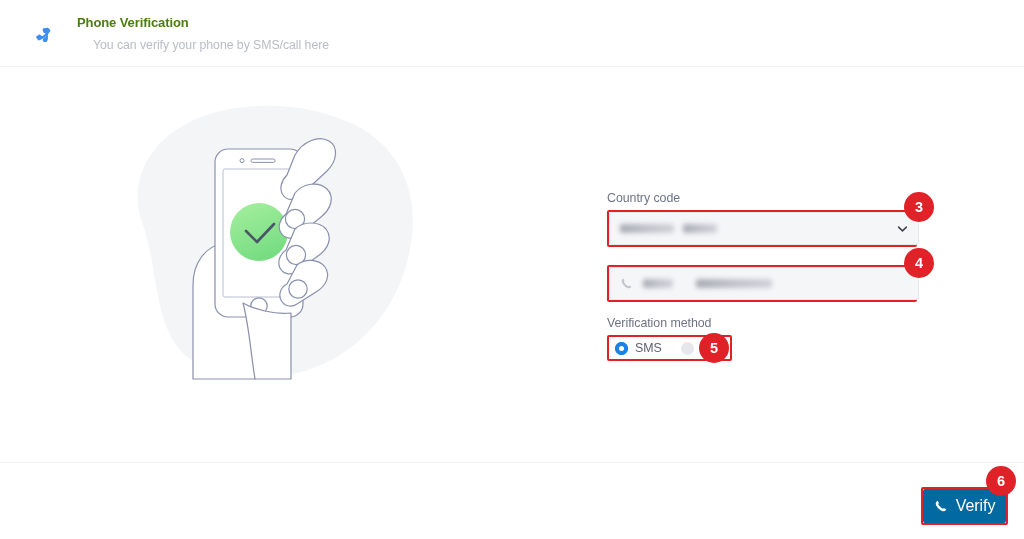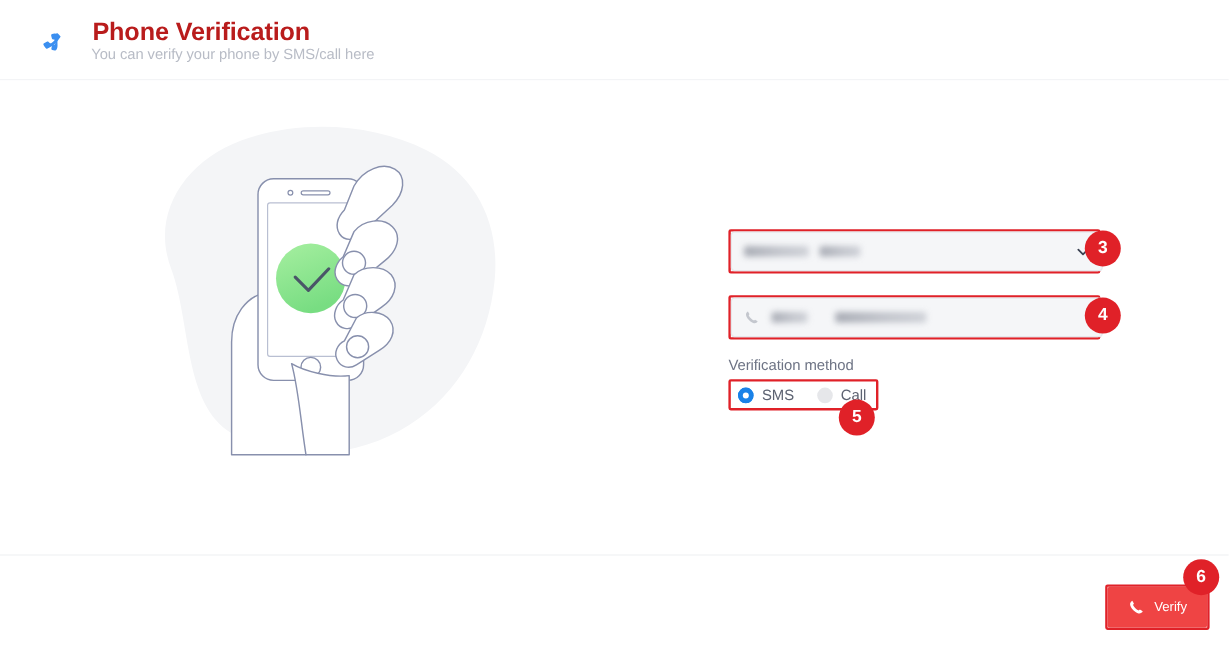--- a/index.html
+++ b/index.html
@@ -38,29 +38,29 @@
     position: absolute;
     left: 26px; top: 17px;
     width: 34px; height: 34px;
     display: flex; align-items: center; justify-content: center;
   }
   .header-logo svg { display: block; }
 
   .header-title {
     position: absolute;
     left: 77px; top: 15px;
-    font-size: 21px;
+    font-size: 13px;
     font-weight: bold;
-    color: #b91c1c;
+    color: #4d7c0f;
     letter-spacing: -0.1px;
   }
 
   .header-subtitle {
     position: absolute;
-    left: 76px; top: 38px;
+    left: 93px; top: 38px;
     font-size: 12.3px;
     color: #b8bcc6;
     letter-spacing: -0.05px;
   }
 
   
   .content {
     position: absolute;
     left: 0; top: 67px;
     width: 1024px;
@@ -206,25 +206,25 @@
     left: 0; top: 462px;
     width: 1024px;
     height: 77px;
     background: #ffffff;
     border-top: 1px solid #f1f2f4;
   }
 
   .verify-btn {
     width: 83px;
     height: 34px;
-    background: #ef4444;
+    background: #0369a1;
     border: none;
     border-radius: 2px;
     color: #ffffff;
-    font-size: 11px;
+    font-size: 16px;
     font-family: "Liberation Sans", sans-serif;
     display: flex;
     align-items: center;
     justify-content: center;
     gap: 8px;
     cursor: pointer;
     letter-spacing: -0.05px;
   }
   .verify-btn svg { display: block; }
 
@@ -301,20 +301,21 @@
         <circle cx="193" cy="192" r="9.2" fill="#ffffff" stroke="#8890ad" stroke-width="1.2"></circle>
 
         <path d="M138 206 C148 212 170 218 186 216 L186 282 L150 282 C146 258 144 228 138 206 Z" fill="#ffffff" stroke="#8890ad" stroke-width="1.2" stroke-linejoin="round"></path>
       </svg>
     </div>
 
 
     <div class="form-col">
 
       
+      <div class="field-label">Country code</div>
 
       <div class="annot-box" style="margin-bottom:18px;">
         <div class="select-shell">
           <span class="redacted r-country-a"></span>
           <span class="redacted r-country-b"></span>
           <span class="chevron">
             <svg width="11" height="11" viewBox="0 0 11 11" aria-hidden="true">
               <path d="M1.6 3.6 L5.5 7.4 L9.4 3.6" fill="none" stroke="currentColor" stroke-width="1.5" stroke-linecap="round" stroke-linejoin="round"></path>
             </svg>
           </span>

